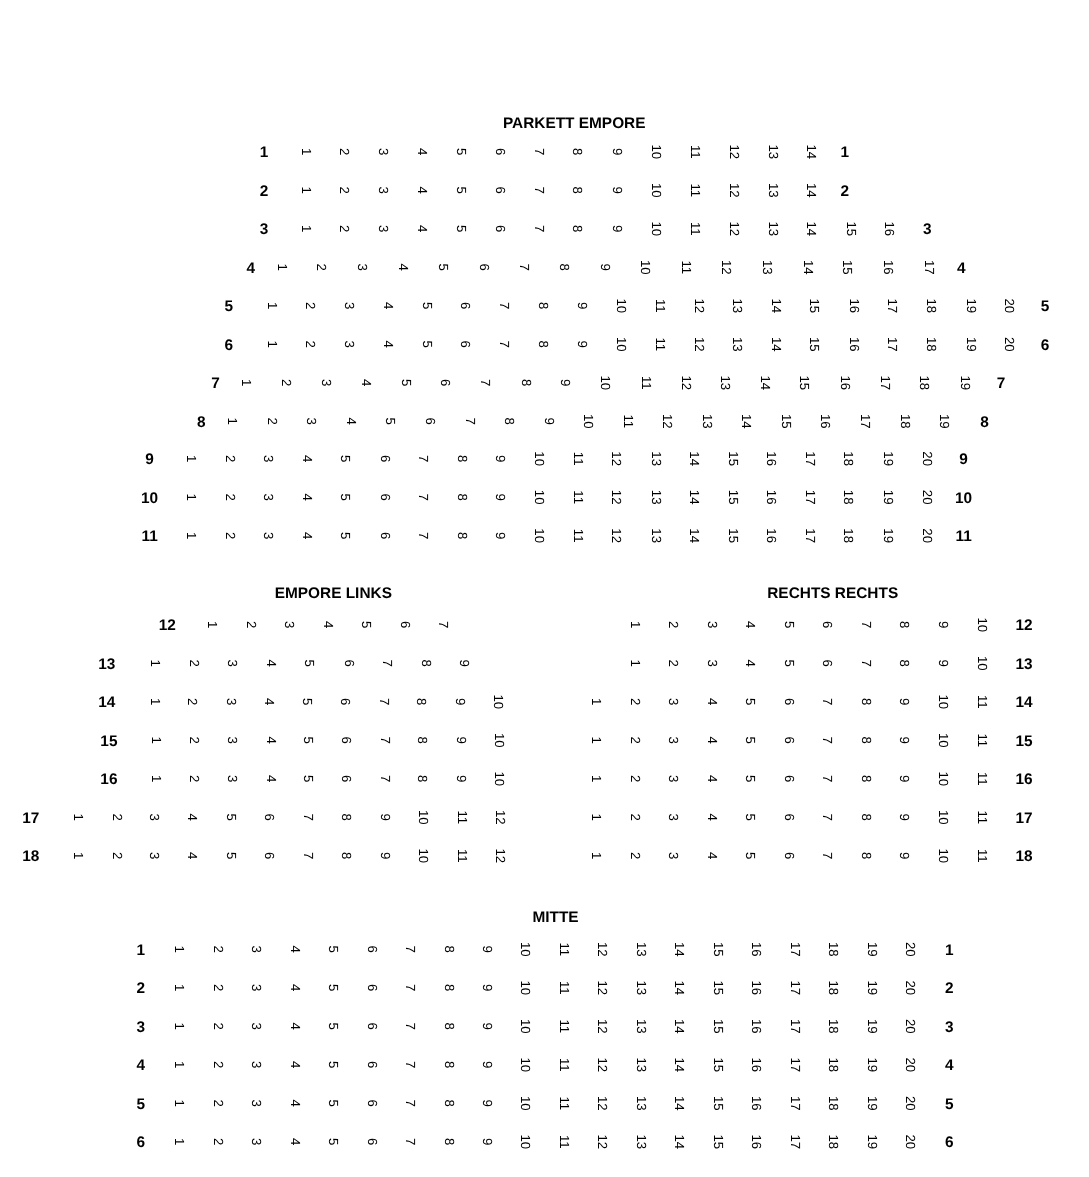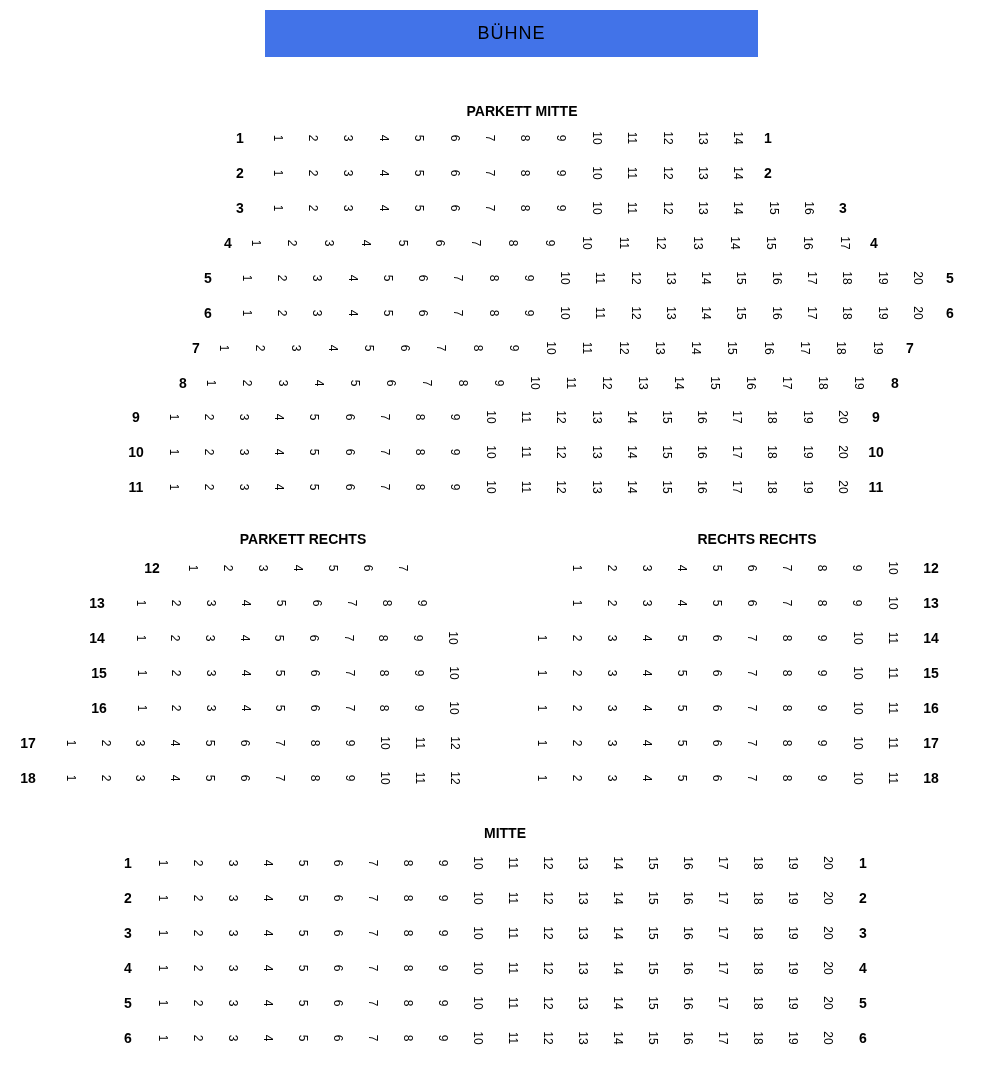--- a/index.html
+++ b/index.html
@@ -60,24 +60,21 @@
     transform: rotate(90deg);
     font-size: 12px;
     line-height: 12px;
     white-space: nowrap;
   }
 </style>
 </head>
 <body>
 
 <div id="plan">
-  <div id="stage" style="background: rgb(66, 115, 232); color: rgb(0, 0, 0);">
-    <span>BÜHNE</span>
-  </div>
-<div class="section-title" style="left: 522px; top: 111px;">PARKETT MITTE</div>
+<div class="section-title" style="left: 522px; top: 111px;">PARKETT EMPORE</div>
     <div class="row-label" style="left: 240px; top: 138px;">1</div>
     <div class="row-label" style="left: 768px; top: 138px;">1</div>
     <div class="seat-row" style="left: 260.3px; top: 128px;">
       <div class="seat" style="width: 35.4px;">
         <span class="seat-num" style="color: rgb(0, 0, 0);">1</span>
       </div>
       <div class="seat" style="width: 35.4px;">
         <span class="seat-num" style="color: rgb(0, 0, 0);">2</span>
       </div>
       <div class="seat" style="width: 35.4px;">
@@ -705,21 +702,21 @@
       <div class="seat" style="width: 35.2px;">
         <span class="seat-num" style="color: rgb(0, 0, 0);">18</span>
       </div>
       <div class="seat" style="width: 35.2px;">
         <span class="seat-num" style="color: rgb(0, 0, 0);">19</span>
       </div>
       <div class="seat" style="width: 35.2px;">
         <span class="seat-num" style="color: rgb(0, 0, 0);">20</span>
       </div>
     </div>
-    <div class="section-title" style="left: 303px; top: 539px;">PARKETT RECHTS</div>
+    <div class="section-title" style="left: 303px; top: 539px;">EMPORE LINKS</div>
     <div class="row-label" style="left: 152px; top: 568px;">12</div>
     <div class="seat-row" style="left: 175.5px; top: 558px;">
       <div class="seat" style="width: 35px;">
         <span class="seat-num" style="color: rgb(0, 0, 0);">1</span>
       </div>
       <div class="seat" style="width: 35px;">
         <span class="seat-num" style="color: rgb(0, 0, 0);">2</span>
       </div>
       <div class="seat" style="width: 35px;">
         <span class="seat-num" style="color: rgb(0, 0, 0);">3</span>

